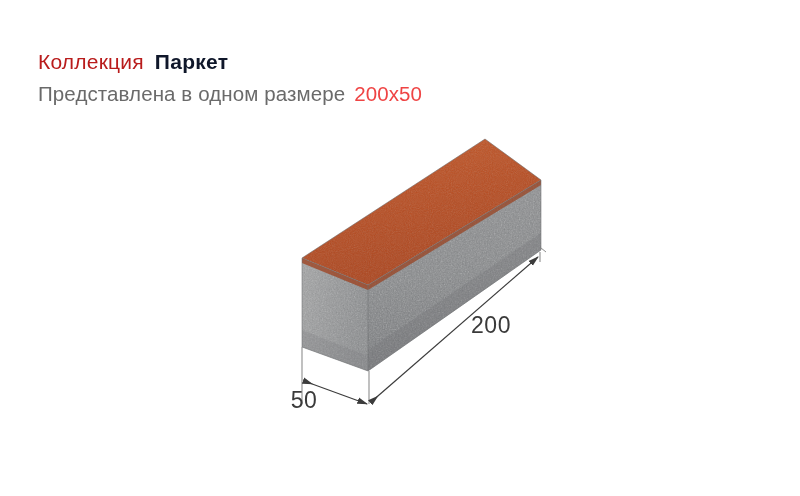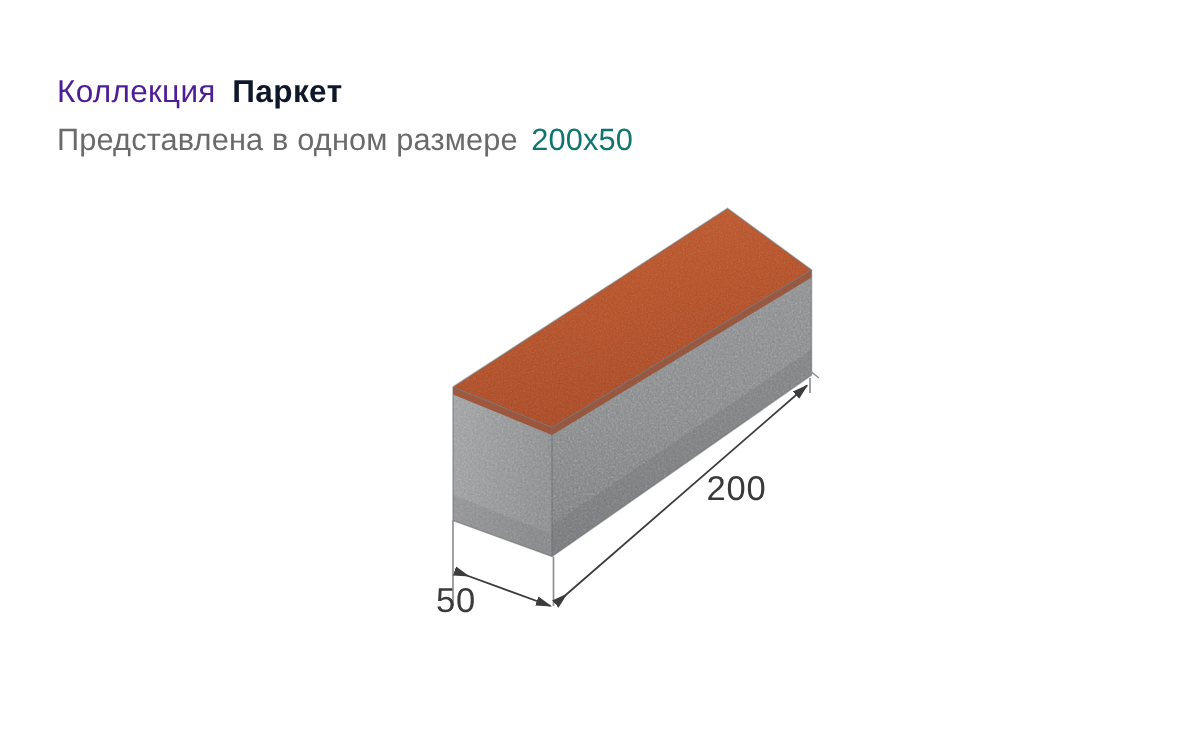--- a/index.html
+++ b/index.html
@@ -27,40 +27,40 @@
   }
   .line1 {
     font-size: 21px;
     line-height: 27px;
     white-space: nowrap;
     color: #575757;
     letter-spacing: 0.2px;
   }
   .line1 .collection-word {
     font-weight: 400;
-    color: #4c1d95;
+    color: #b91c1c;
   }
   .line1 .collection-name {
     font-weight: 700;
     color: #0f172a;
     margin-left: 11px;
     letter-spacing: 0.3px;
   }
   .line2 {
     font-size: 20.5px;
     line-height: 27px;
     white-space: nowrap;
     color: #6a6a6a;
     font-weight: 400;
     letter-spacing: 0.1px;
     margin-top: 5px;
   }
   .line2 .size-value {
     margin-left: 9px;
-    color: #0f766e;
+    color: #ef4444;
   }
 
   
   #illustration {
     position: absolute;
     left: 0;
     top: 0;
     width: 800px;
     height: 496px;
   }

